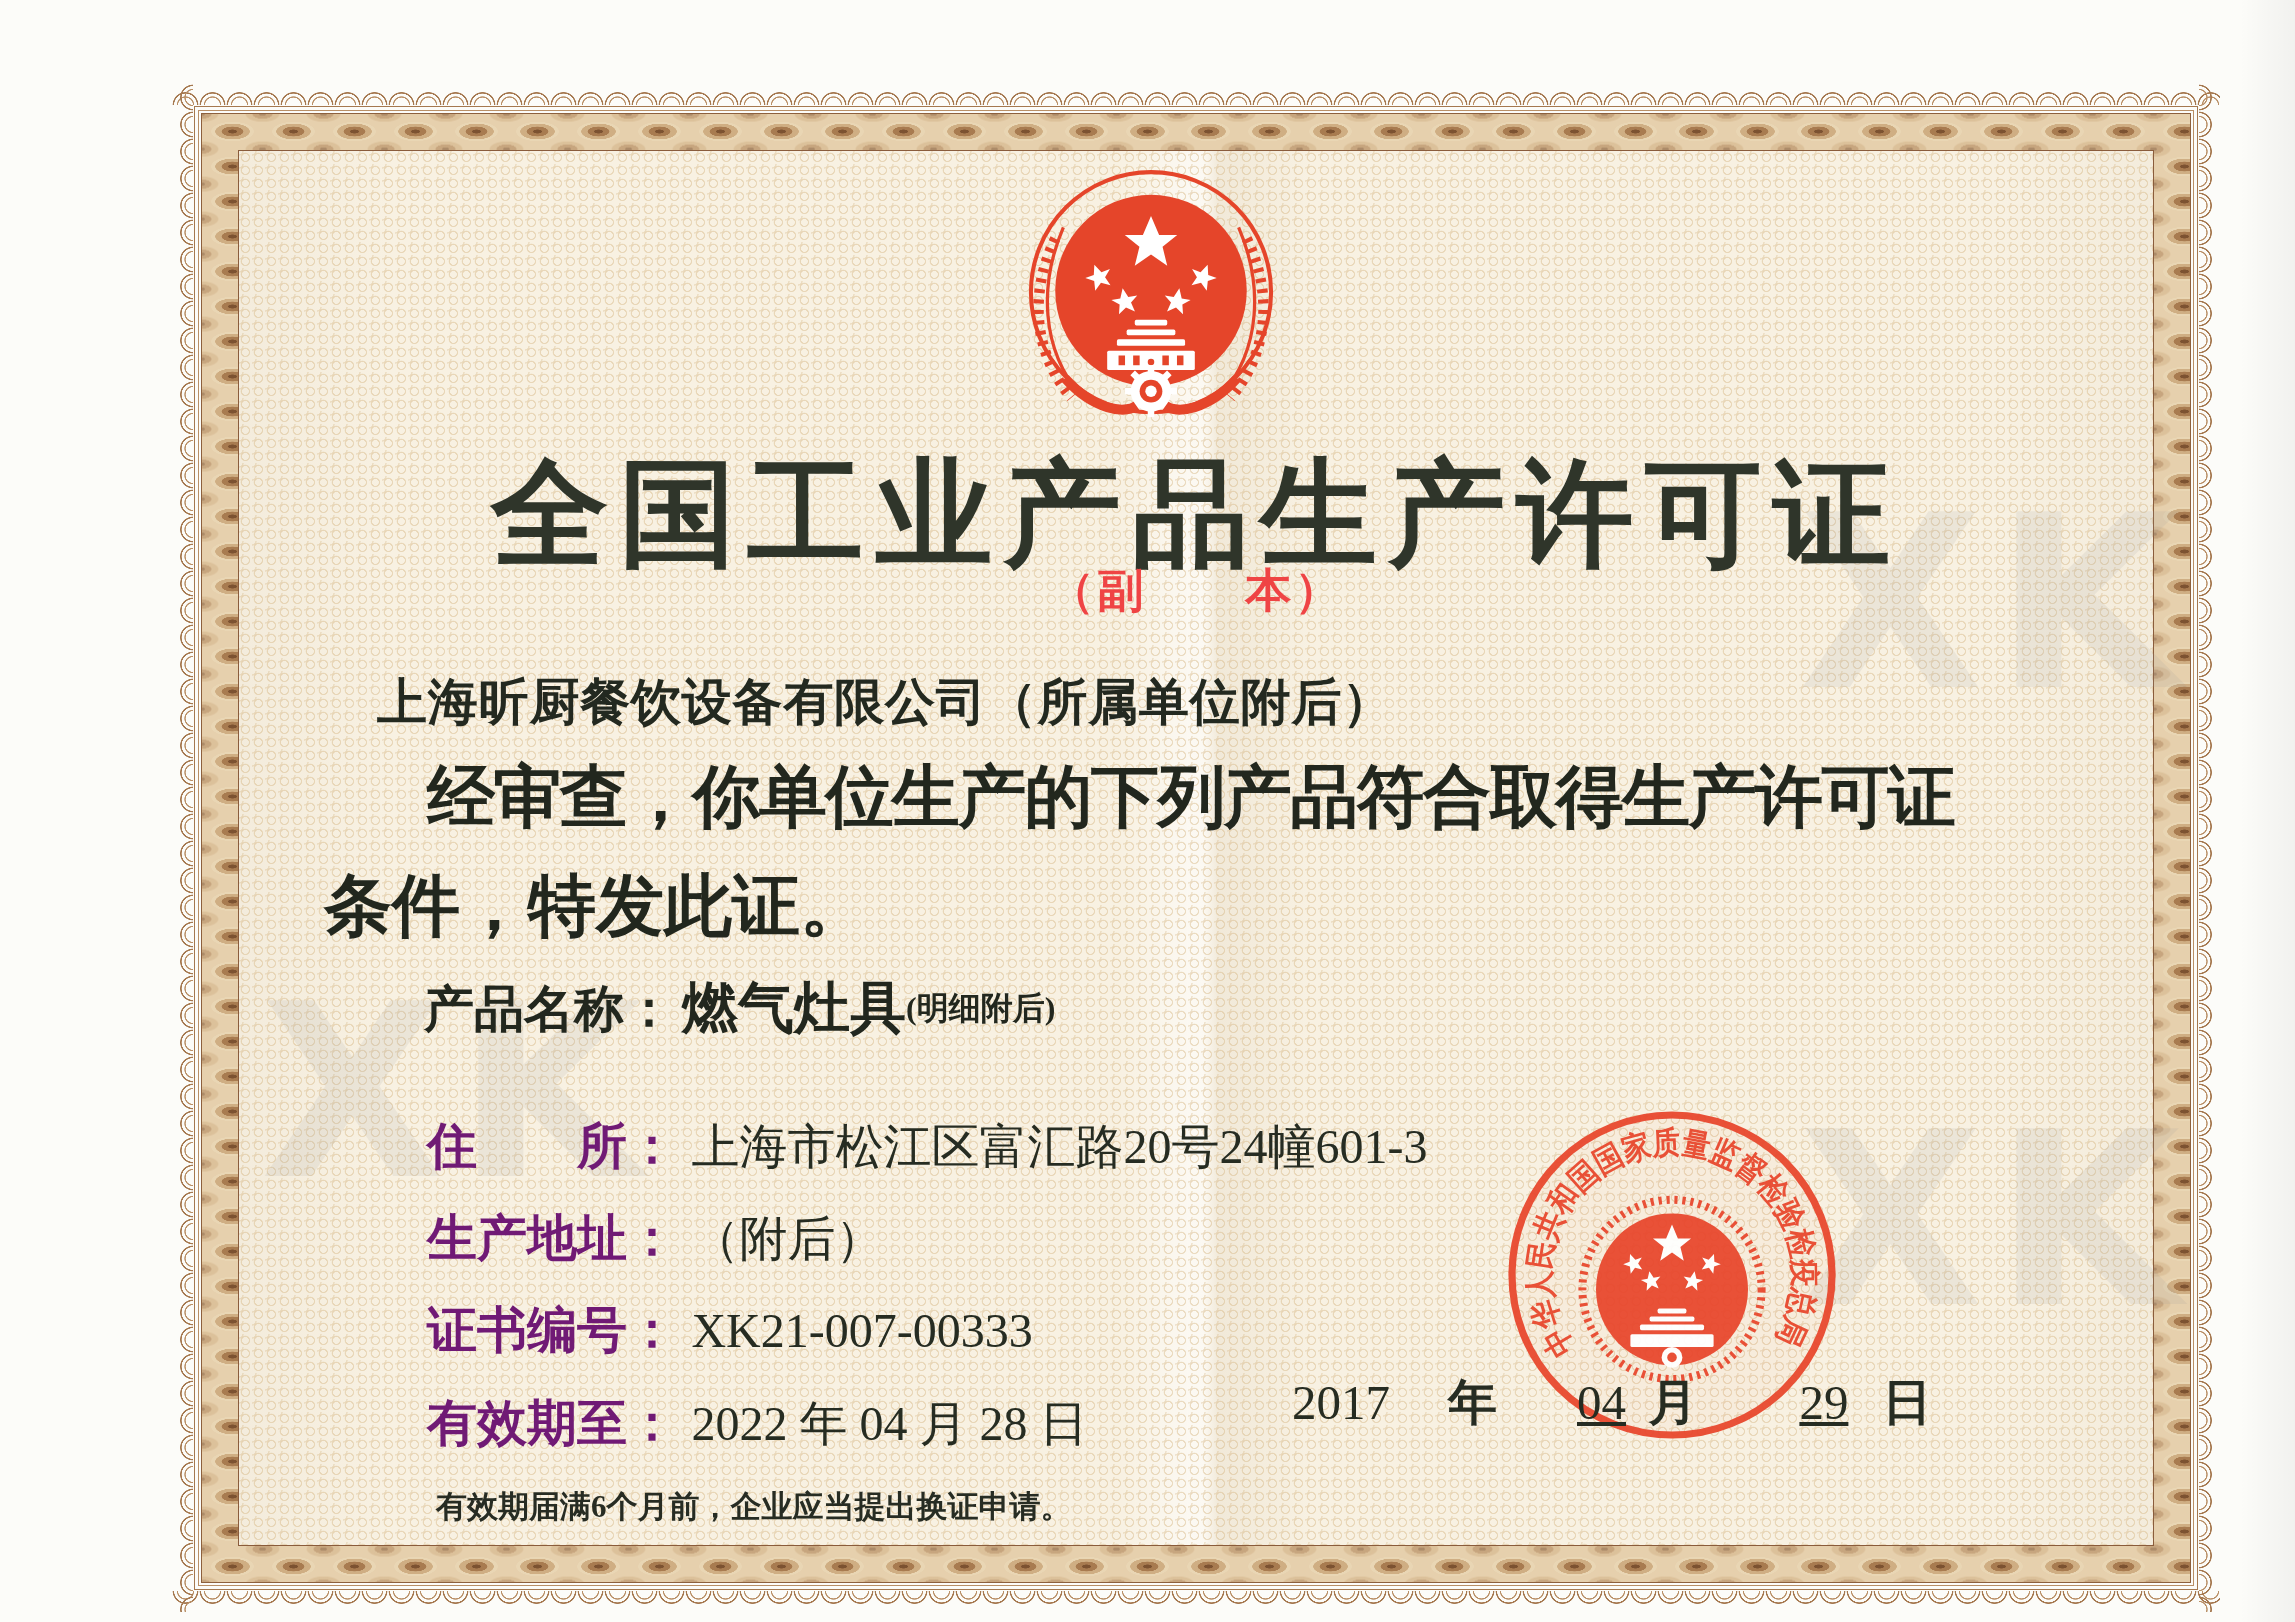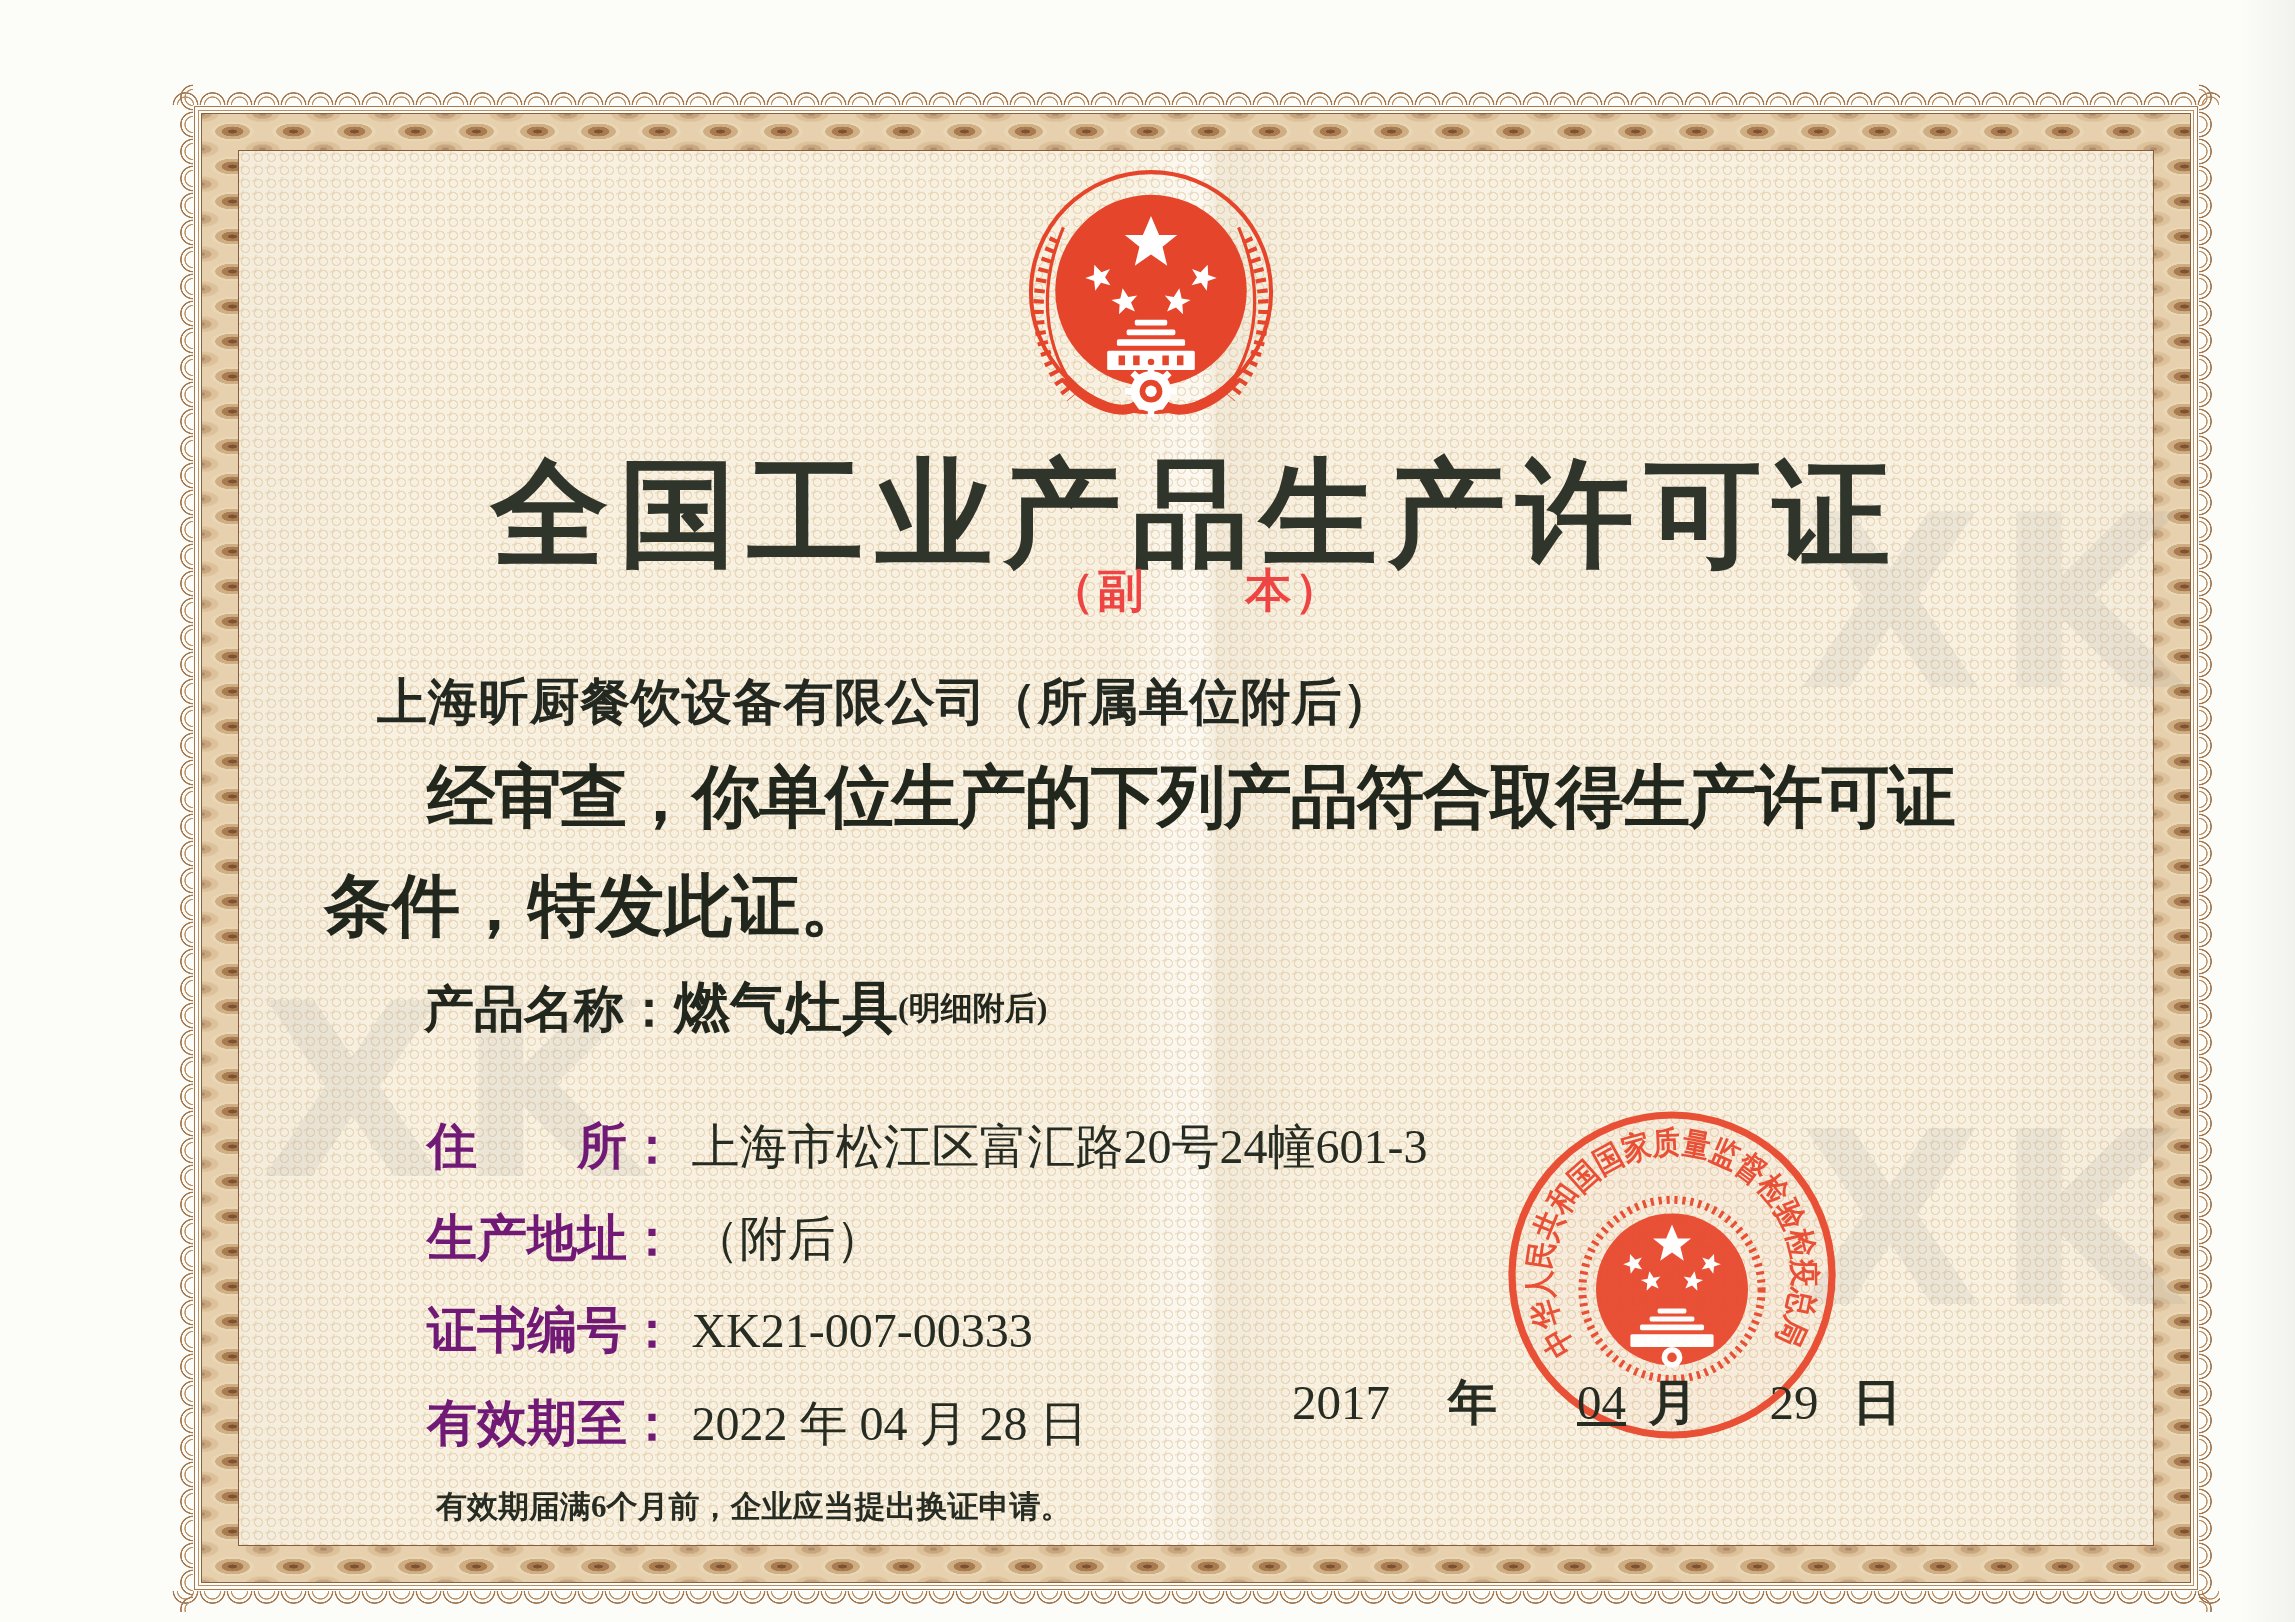--- a/index.html
+++ b/index.html
@@ -62,36 +62,36 @@
     font-size:46px;font-weight:bold;letter-spacing:3.2px;color:#ef4444;}
   .company{position:absolute;left:205px;top:585px;z-index:6;
     font-size:50px;font-weight:600;color:#232920;letter-spacing:0.8px;}
   .body1{position:absolute;left:255px;top:668px;z-index:6;
     font-size:68px;font-weight:bold;color:#22271e;letter-spacing:-1.6px;}
   .body2{position:absolute;left:152px;top:777px;z-index:6;
     font-size:68px;font-weight:bold;color:#22271e;}
 
   .product-row{position:absolute;left:252px;top:887px;z-index:6;display:flex;align-items:center;}
   .product-label{font-size:50px;font-weight:bold;color:#22271e;}
-  .product-value{font-size:56px;font-weight:bold;color:#22271e;}
+  .product-value{font-size:56px;font-weight:bold;color:#22271e;margin-left:8px;}
   .product-note{font-size:32px;font-weight:bold;color:#22271e;}
 
   .field-row{position:absolute;left:255px;z-index:6;display:flex;align-items:baseline;}
   .field-label{font-size:50px;font-weight:bold;color:#701a75;white-space:pre;}
   .field-value{font-size:48px;color:#262c22;margin-left:14.4px;white-space:pre;}
   .row-0{top:1029px;} .row-1{top:1121px;} .row-2{top:1213px;} .row-3{top:1306px;}
 
   .footnote{position:absolute;left:264px;top:1402px;z-index:6;font-size:31px;font-weight:600;color:#272c23;}
 
   .issue-date{position:absolute;left:1120px;top:1286px;z-index:7;display:flex;align-items:baseline;
     font-size:49px;color:#262c22;}
   .issue-date .num{font-weight:500;}
   .issue-date .u{font-weight:bold;}
   .gap-a{margin-left:58px;} .gap-b{margin-left:80px;text-decoration:underline;} .gap-c{margin-left:22.4px;}
-  .gap-d{margin-left:72px;} .gap-e{margin-left:34px;}
+  .gap-d{margin-left:102px;text-decoration:underline;} .gap-e{margin-left:34px;}
 
   .seal-svg{position:absolute;left:1332px;top:1023px;width:336px;height:336px;z-index:5;opacity:.93;}
 </style>
 </head>
 <body>
 
 <div class="page">
   <div class="page-edge-shade"></div>
 
   <div class="cert">

